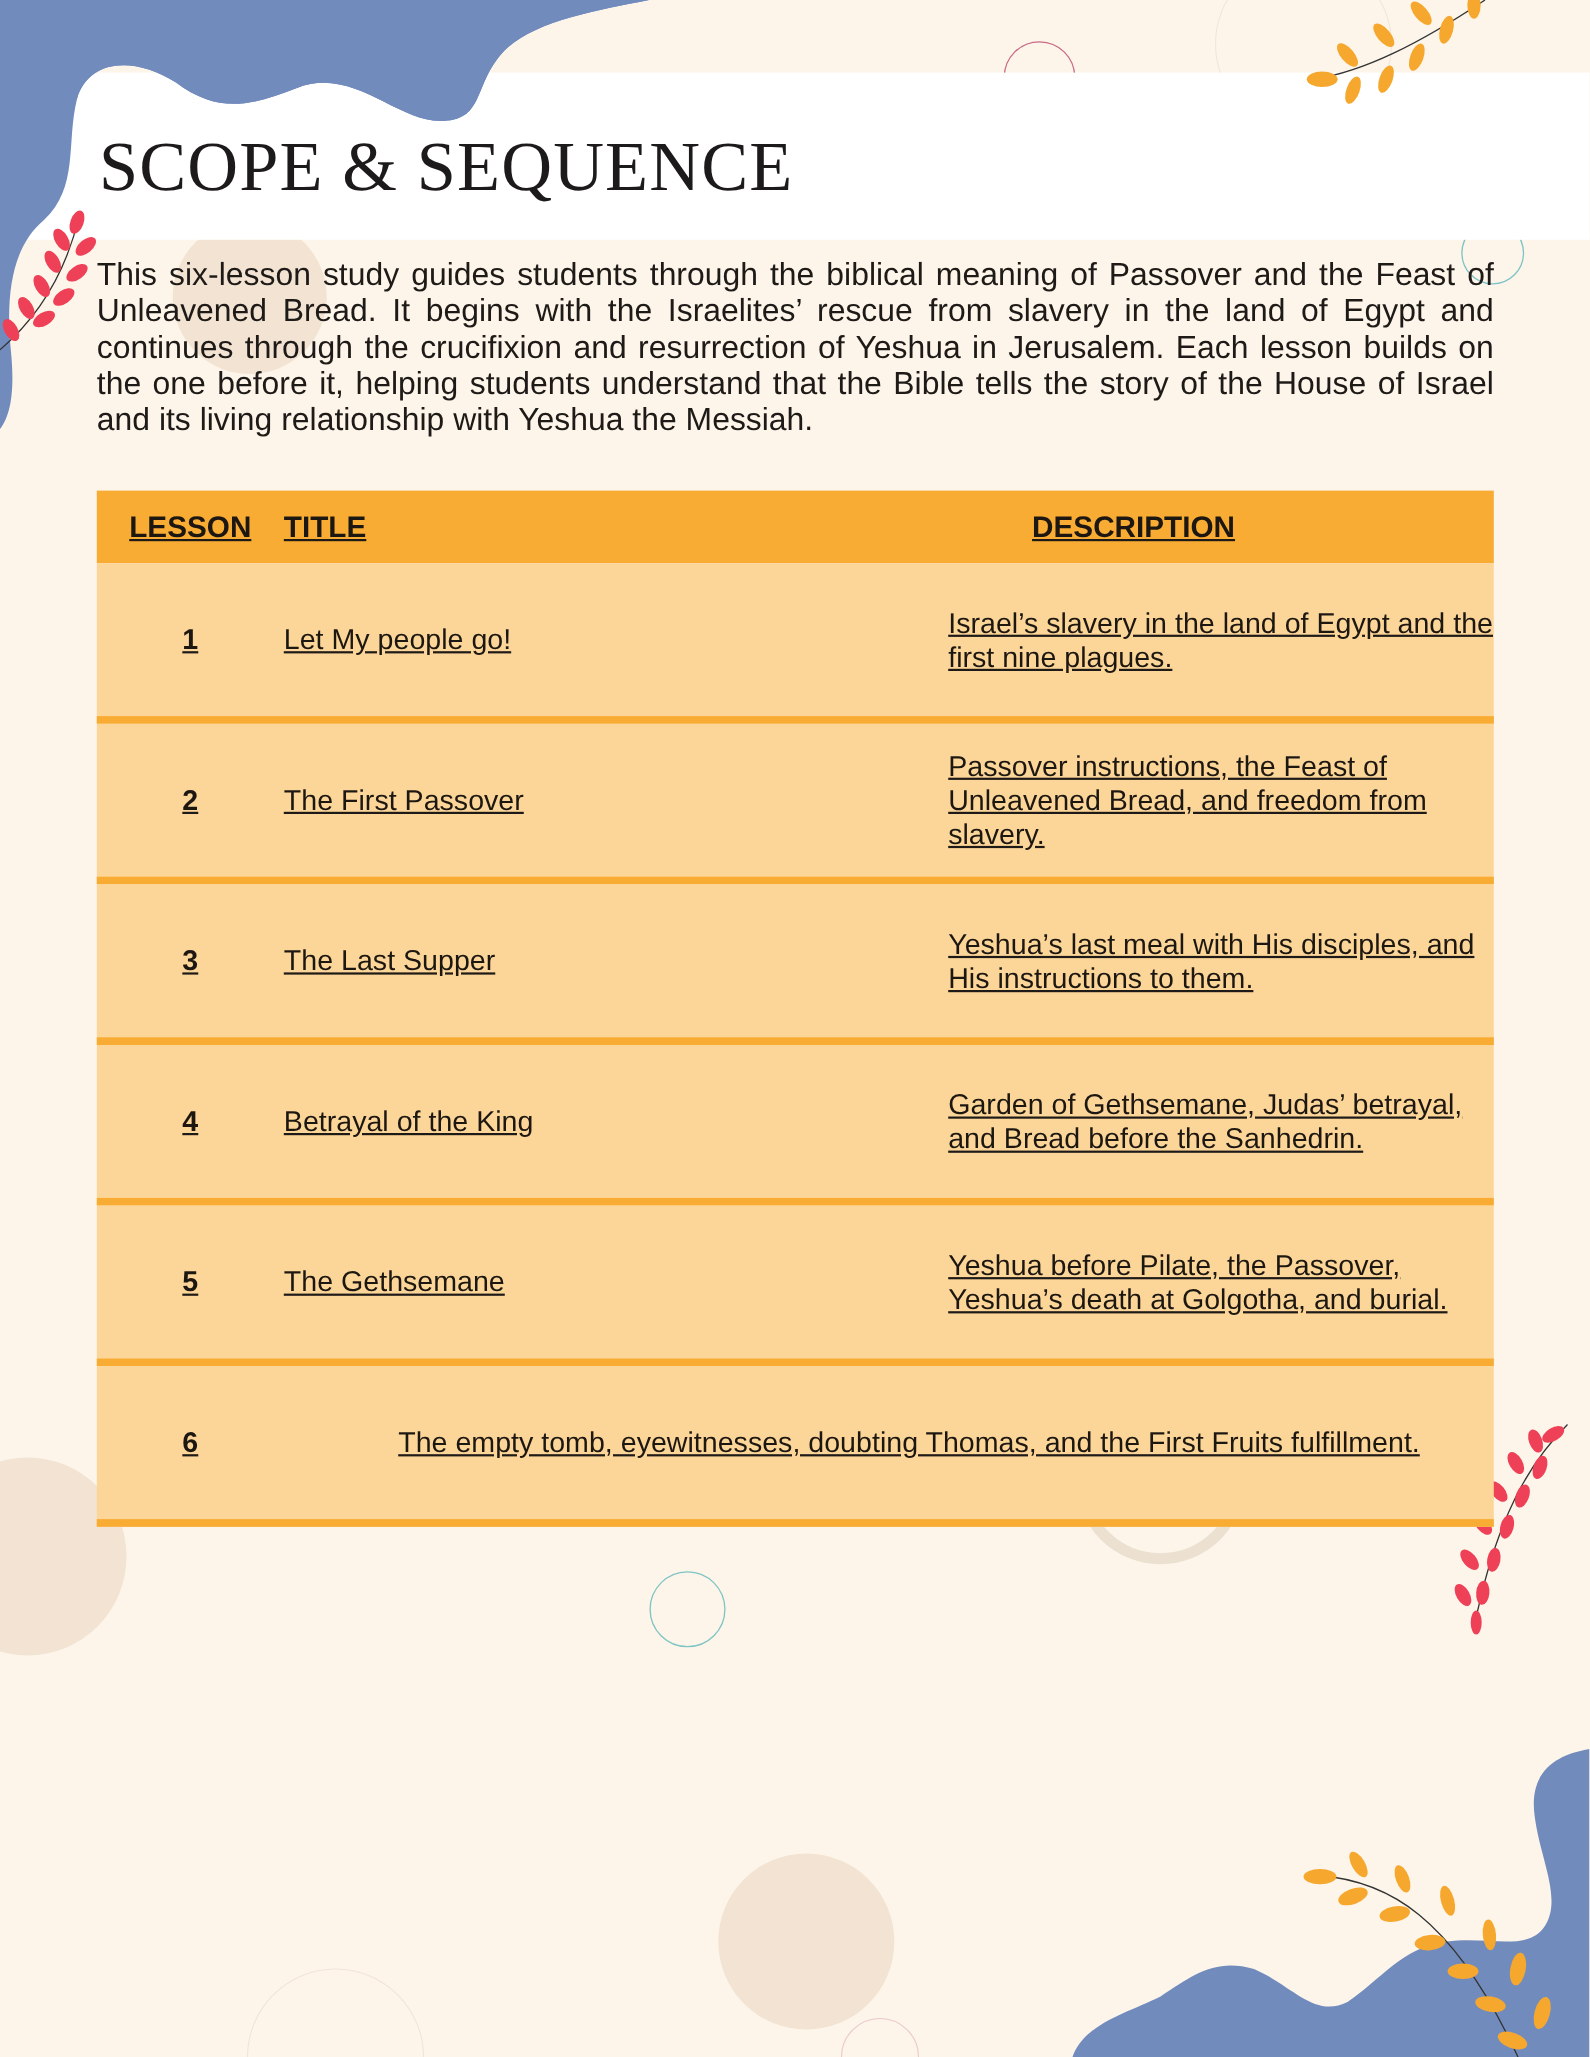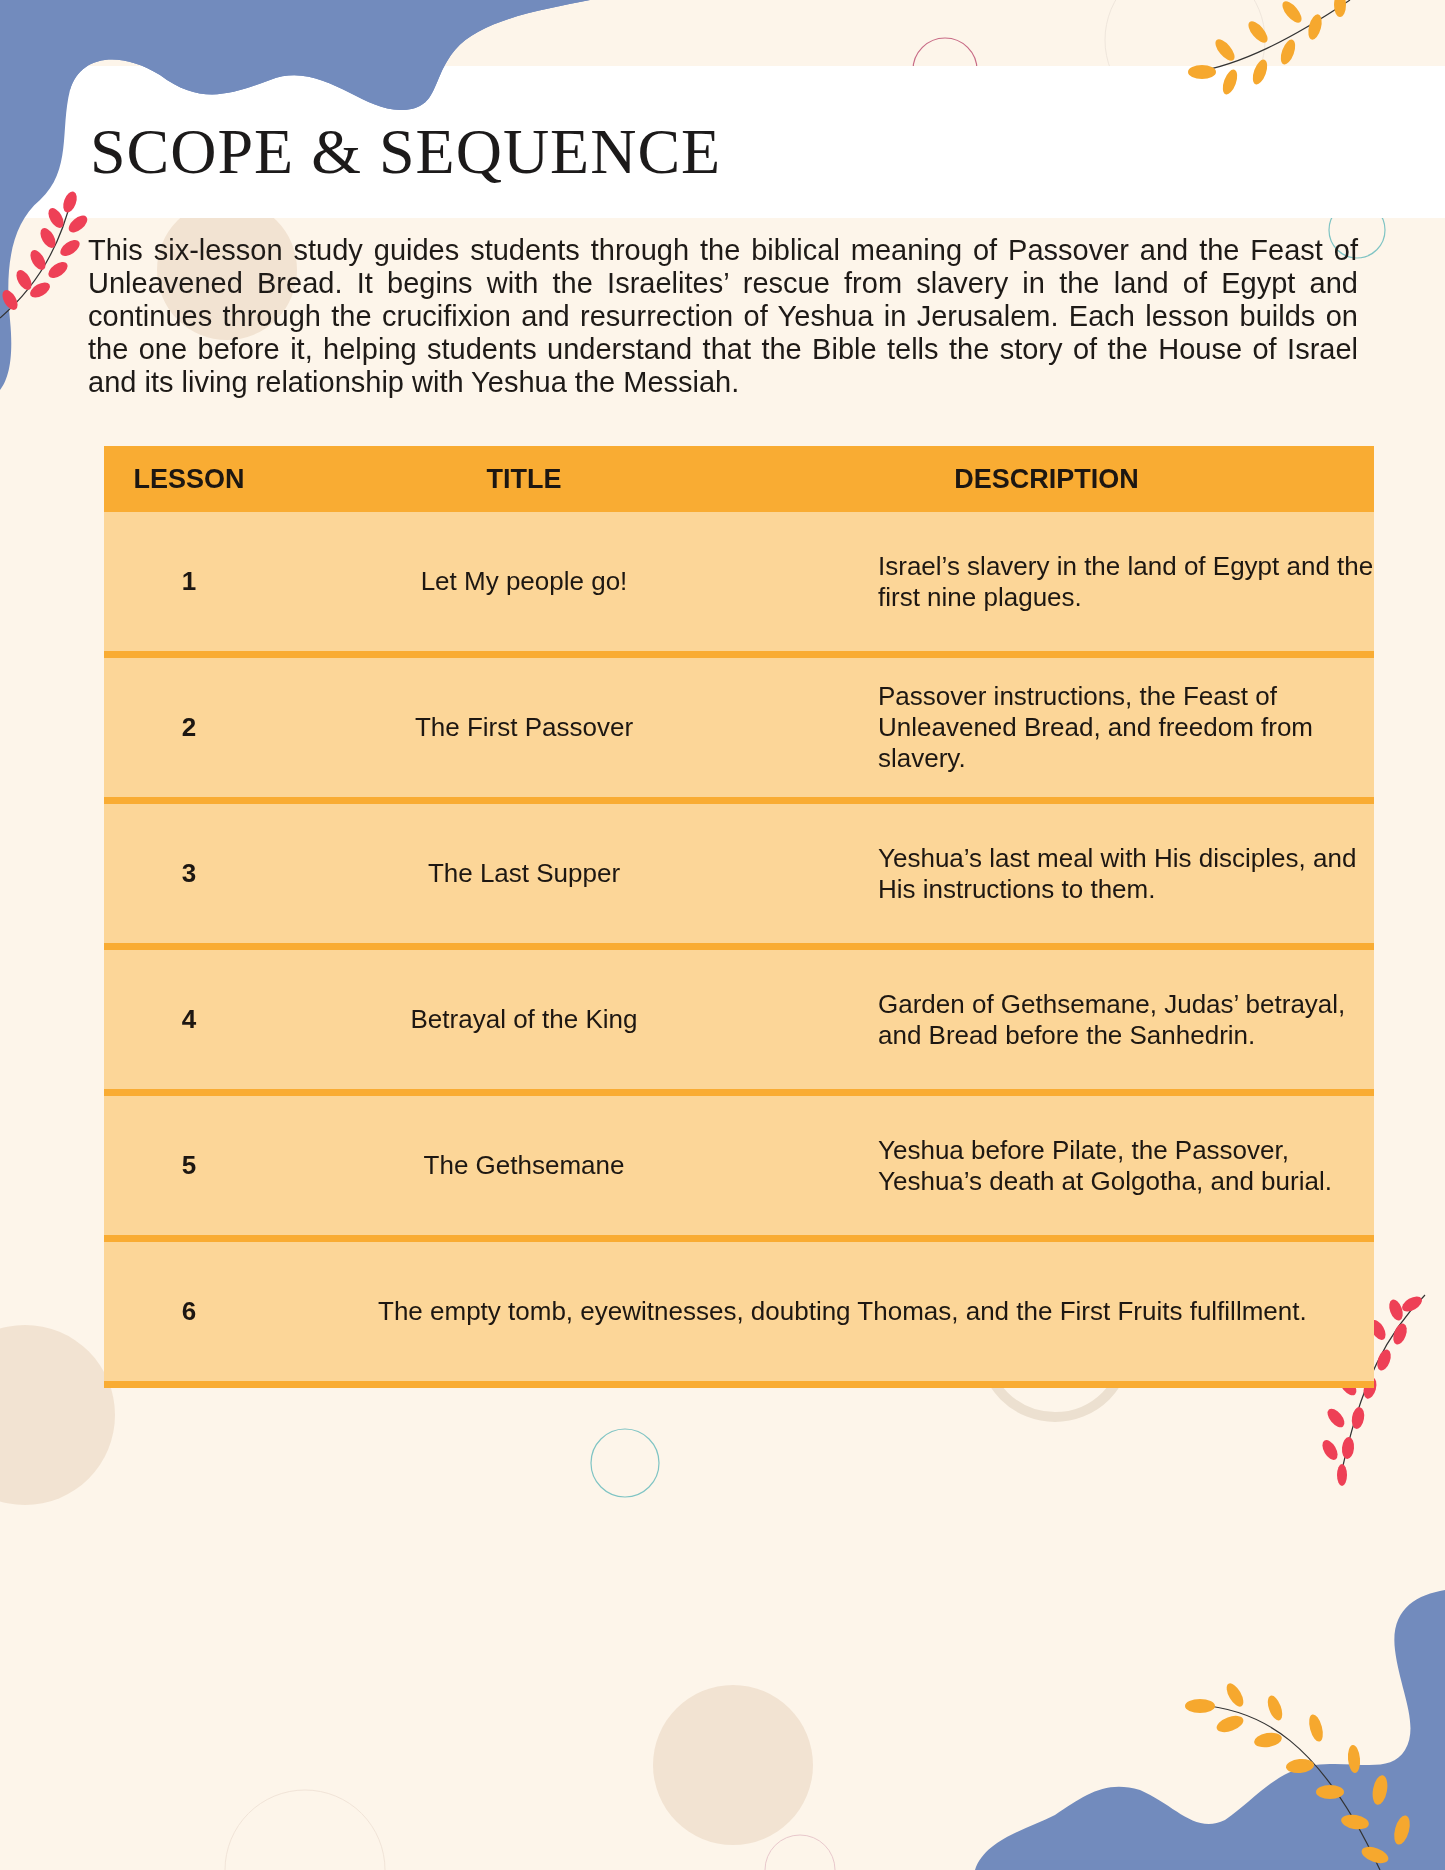--- a/index.html
+++ b/index.html
@@ -18,28 +18,28 @@
     position:absolute; left:90px; top:124px; margin:0;
     font-family:"Liberation Serif", "DejaVu Serif", serif;
     font-size:64px; font-weight:normal; letter-spacing:1px; color:#1c1a1a;
     line-height:56px;
   }
   .intro {
     position:absolute; left:88px; top:234px; width:1270px; margin:0;
     font-size:29px; line-height:33px; text-align:justify; color:#1e1a17;
   }
   .table {
-    position:absolute; left:104px; top:446px; width:1270px;
+    position:absolute; left:88px; top:446px; width:1270px;text-decoration:underline;
   }
   .thead {
     display:flex; height:66px; align-items:center; background:#f9ac33;
     font-weight:bold; font-size:27px; color:#1d1712;
   }
   .col-lesson { width:170px; text-align:center; flex:none; }
-  .col-title  { width:500px; text-align:center; flex:none; }
+  .col-title  { width:500px; text-align:left; flex:none; }
   .col-desc   { flex:1; }
   .thead .col-desc { text-align:center; padding-right:55px; }
   .row {
     display:flex; align-items:center; height:139px; background:#fcd698;
     border-bottom:7px solid #f9ac33; font-size:26px; color:#1d1712;
   }
   .row .col-lesson { font-weight:bold; }
   .row .col-desc { padding-left:104px; line-height:31px; }
 </style>
 </head>

